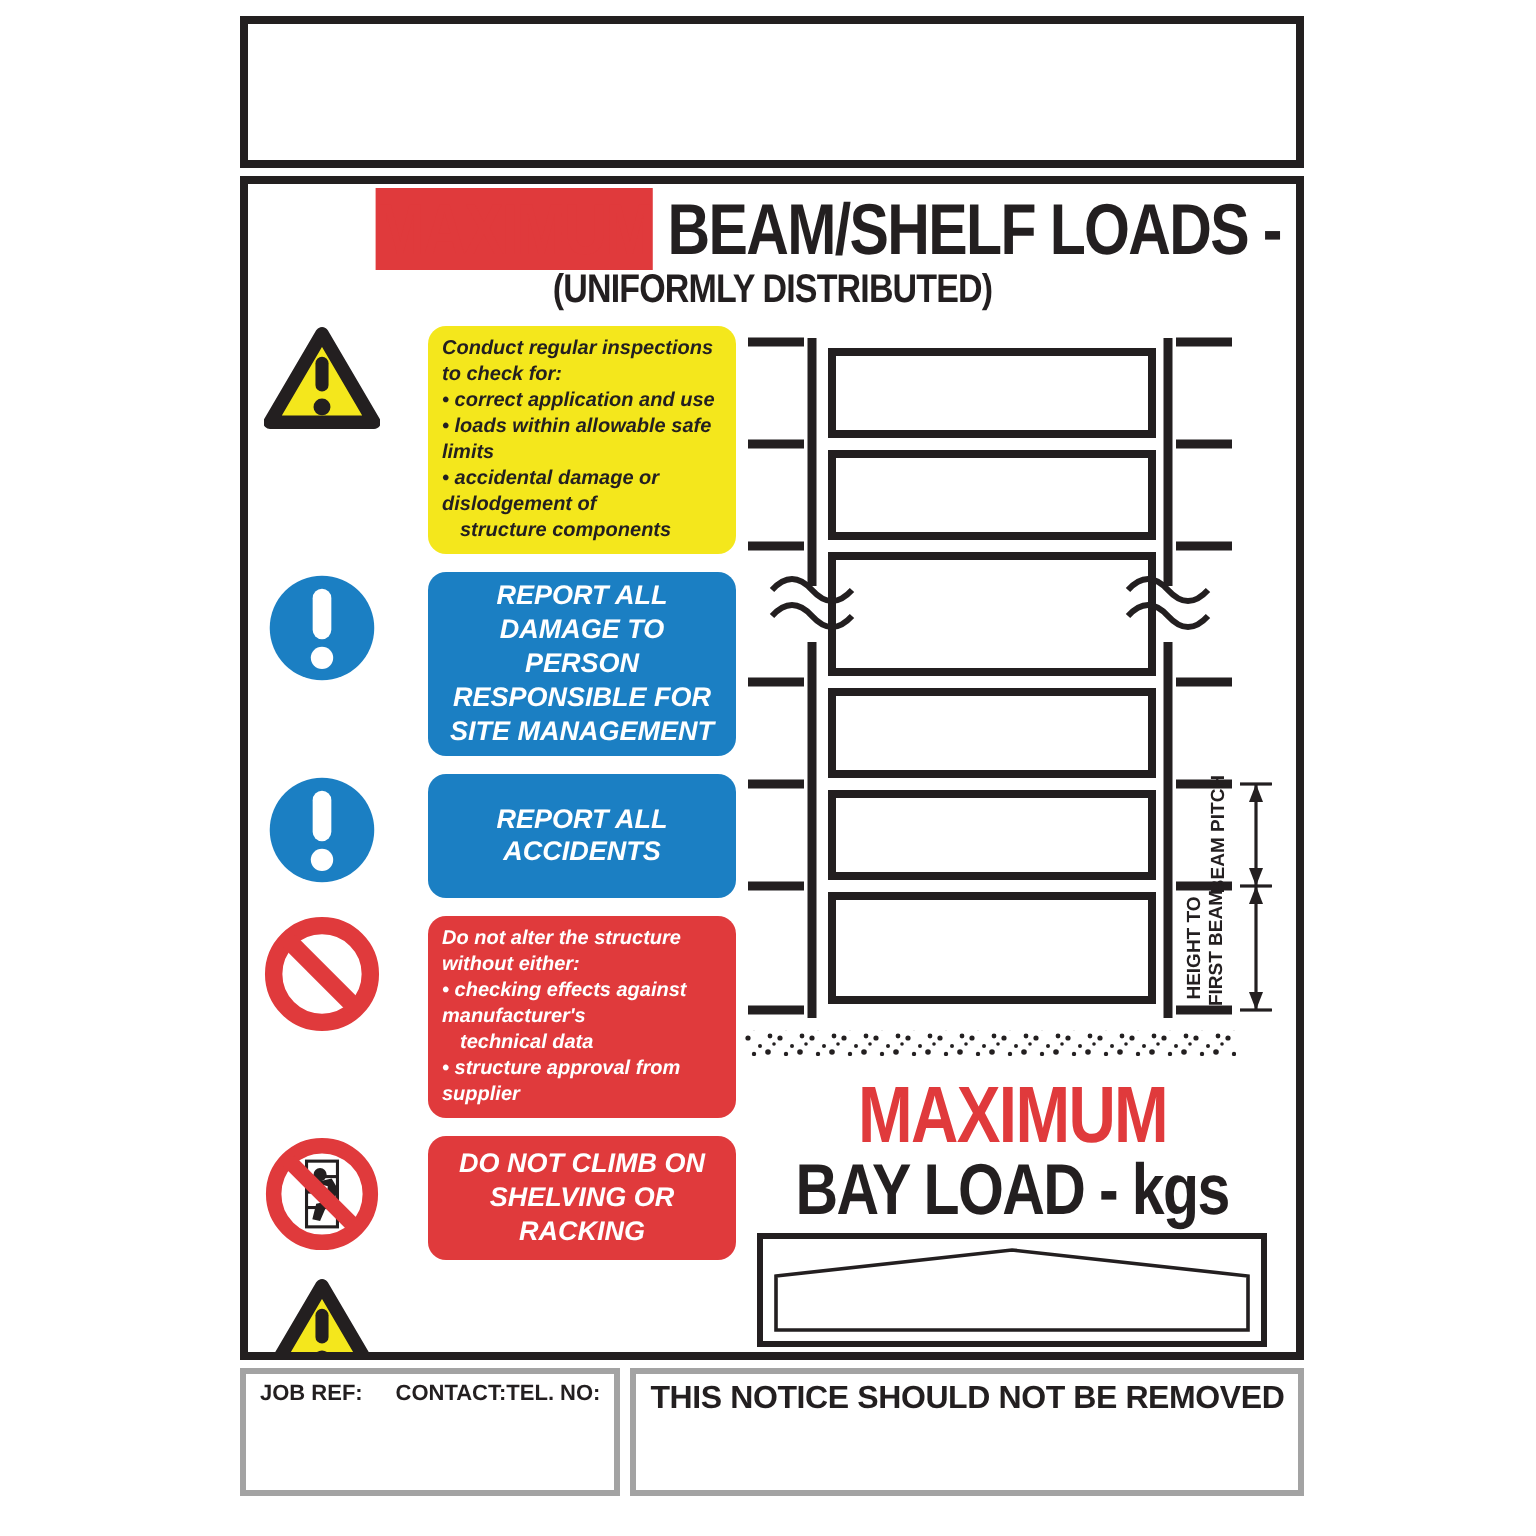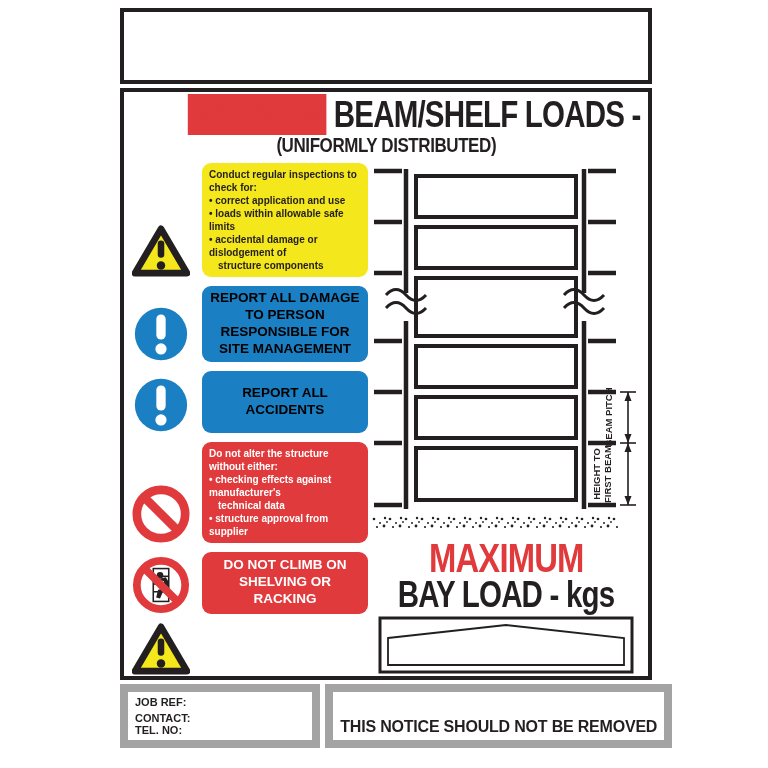--- a/index.html
+++ b/index.html
@@ -6,38 +6,38 @@
   body{width:768px;height:768px;background:#ffffff;font-family:"Liberation Sans",sans-serif;color:#231f20;position:relative;}
   .sign{position:absolute;left:120px;top:8px;width:532px;height:740px;display:flex;flex-direction:column;gap:4px;}
   .hdr{height:68px;border:4px solid #231f20;background:#fff;flex:0 0 auto;}
   .main{flex:1 1 auto;border:4px solid #231f20;background:#fff;padding:5px 8px 6px 8px;display:flex;flex-direction:column;overflow:hidden;}
   .titleblock{text-align:center;line-height:1;}
   .t1{white-space:nowrap;font-weight:bold;font-size:36px;letter-spacing:-1px;display:inline-block;transform:scaleX(.82);transform-origin:center;}
   .t1 .red{color:#e03a3c;}
   .t2{font-weight:bold;font-size:20px;letter-spacing:-.5px;display:inline-block;transform:scaleX(.85);transform-origin:center;margin-top:2px;}
   .content{display:flex;gap:4px;flex:1 1 auto;margin-top:8px;}
   .leftcol{width:252px;display:flex;flex-direction:column;gap:9px;}
-  .row{display:flex;align-items:flex-end;gap:12px;}
+  .row{display:flex;align-items:flex-start;gap:24px;font-style:italic;}
   .ic{width:58px;flex:0 0 58px;display:flex;justify-content:center;align-items:center;}
   .bx{flex:1 1 auto;border-radius:9px;font-weight:bold;}
   .bx.center{display:flex;align-items:center;justify-content:center;text-align:center;font-size:13.5px;line-height:1.25;min-height:54px;padding:4px 6px;}
   .bx.small{font-size:10px;line-height:1.3;padding:5px 7px;text-align:left;}
   .yellow{background:#f4e71c;color:#231f20;}
-  .blue{background:#1b7fc3;color:#000000;}
+  .blue{background:#1b7fc3;color:#ffffff;}
   .red{background:#e03a3c;color:#ffffff;}
   .cont{padding-left:9px;}
   .narrow{max-width:124px;}
   .rightcol{flex:1 1 auto;display:flex;flex-direction:column;align-items:center;padding-top:2px;}
   .diag{width:268px;height:372px;}
   .bayblock{text-align:center;line-height:.95;margin-top:2px;}
   .b1{font-weight:bold;font-size:40px;color:#e03a3c;display:inline-block;transform:scaleX(.82);letter-spacing:-1px;}
   .b2{font-weight:bold;font-size:36px;color:#231f20;display:inline-block;transform:scaleX(.82);letter-spacing:-1px;margin-top:1px;}
   .plaque{width:256px;height:58px;margin-top:4px;}
   .ftr{height:64px;flex:0 0 auto;display:flex;gap:5px;}
-  .fcell{border:8px solid #a3a3a3;background:#fff;padding:4px 7px;font-weight:bold;font-size:11px;display:flex;flex-direction:column;}
+  .fcell{border:3px solid #a3a3a3;background:#fff;padding:4px 7px;font-weight:bold;font-size:11px;display:flex;flex-direction:row;}
   .fa{flex:0 0 32%;}
   .fb{flex:0 0 28%;}
   .fc{flex:1 1 auto;}
   .spacer{flex:1 1 auto;}
   .notice{font-size:16px;letter-spacing:-.2px;white-space:nowrap;}
   svg text{font-family:"Liberation Sans",sans-serif;}
 </style>
 </head>
 <body>
 

